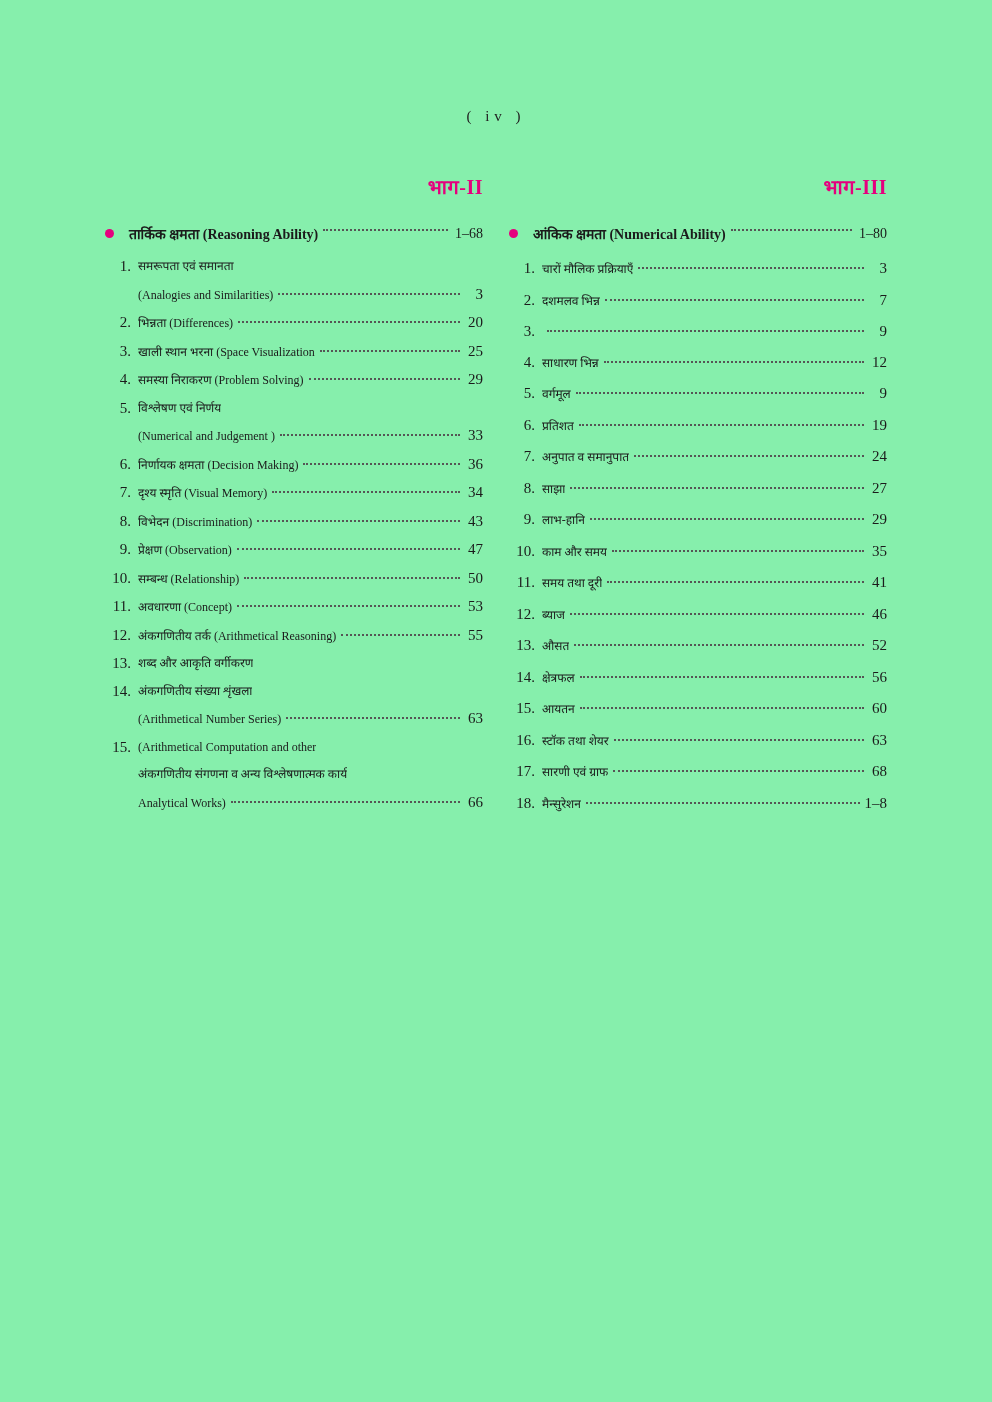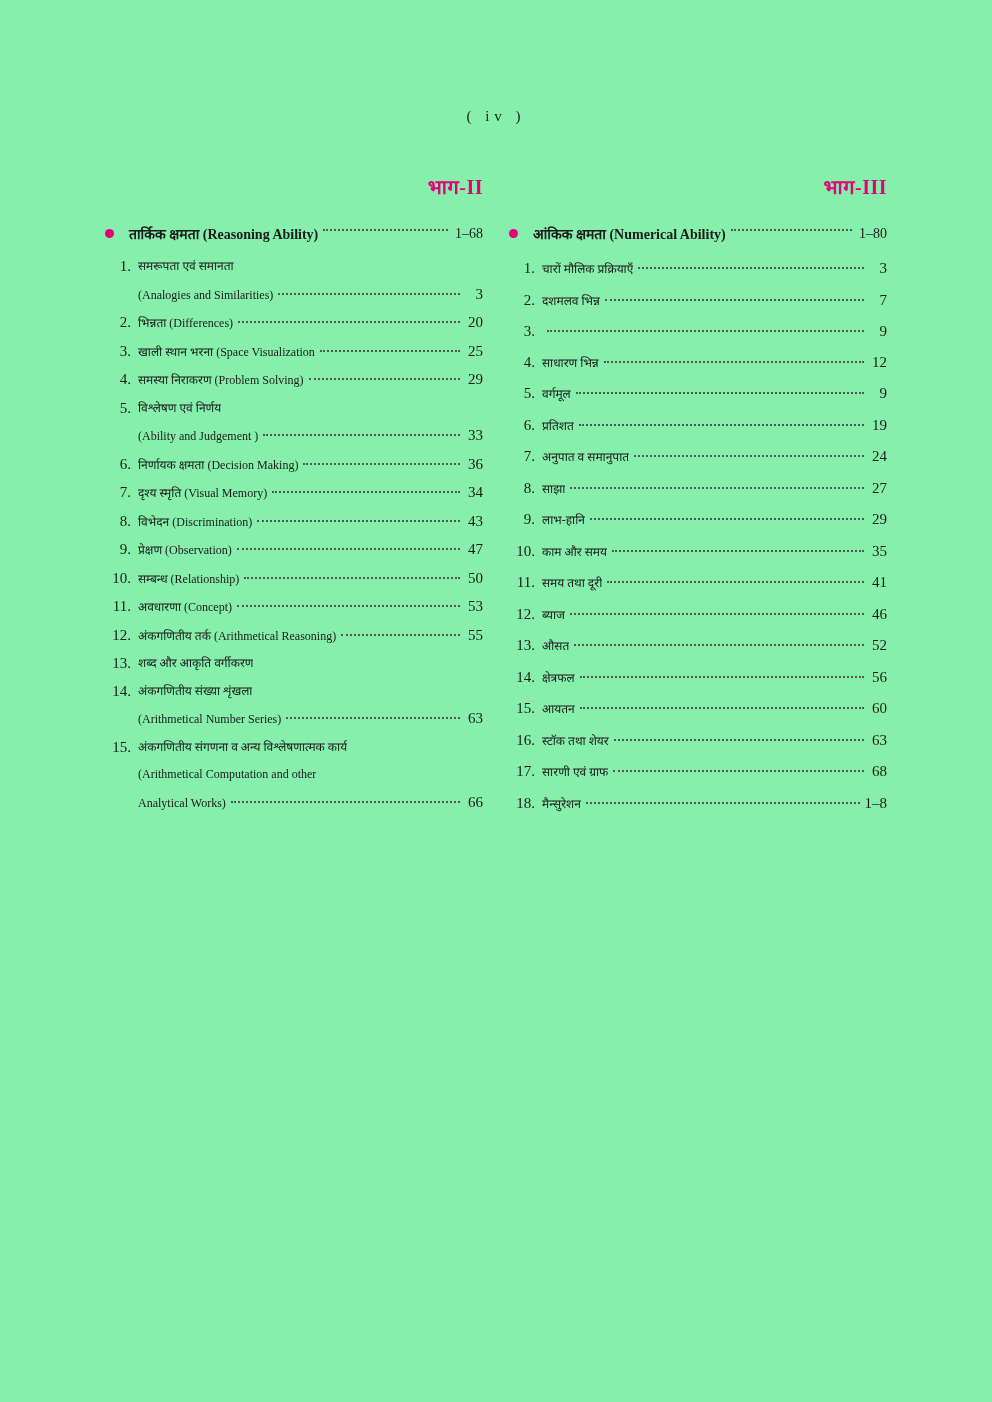--- a/index.html
+++ b/index.html
@@ -144,21 +144,21 @@
               </span>
             </span>
           </li>
           <li class="toc-item">
             <span class="num">5.</span>
             <span class="body">
               <span class="line">
                 <span class="txt">विश्लेषण एवं निर्णय</span>
               </span>
               <span class="line">
-                <span class="txt">(Ability and Judgement )</span>
+                <span class="txt">(Numerical and Judgement )</span>
                 <span class="leader"></span>
                 <span class="page-no">33</span>
               </span>
             </span>
           </li>
           <li class="toc-item">
             <span class="num">6.</span>
             <span class="body">
               <span class="line">
                 <span class="txt">निर्णायक क्षमता (Decision Making)</span>
@@ -245,24 +245,24 @@
                 <span class="txt">(Arithmetical Number Series)</span>
                 <span class="leader"></span>
                 <span class="page-no">63</span>
               </span>
             </span>
           </li>
           <li class="toc-item">
             <span class="num">15.</span>
             <span class="body">
               <span class="line">
+                <span class="txt">(Arithmetical Computation and other</span>
+              </span>
+              <span class="line">
                 <span class="txt">अंकगणितीय संगणना व अन्य विश्लेषणात्मक कार्य</span>
-              </span>
-              <span class="line">
-                <span class="txt">(Arithmetical Computation and other</span>
               </span>
               <span class="line">
                 <span class="txt">Analytical Works)</span>
                 <span class="leader"></span>
                 <span class="page-no">66</span>
               </span>
             </span>
           </li>
         </ol>
     </section>

